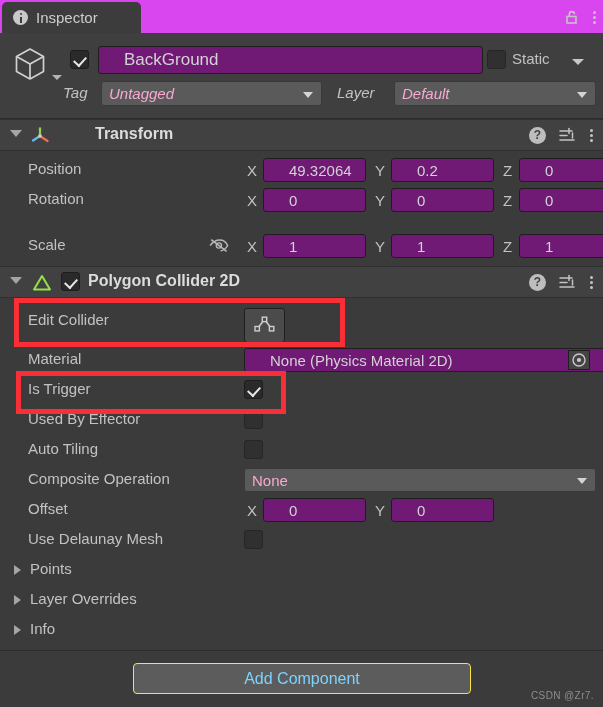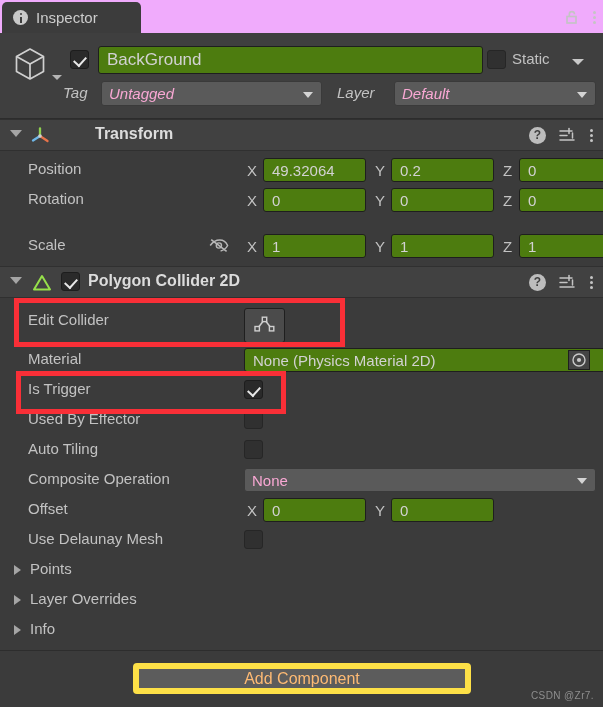--- a/index.html
+++ b/index.html
@@ -12,21 +12,21 @@
     font-size: 15px;
     color: #c4c4c4;
     overflow: hidden;
     position: relative;
     -webkit-font-smoothing: antialiased;
   }
 
   
   .tabstrip {
     position: absolute; left: 0; top: 0; width: 603px; height: 34px;
-    background: #f0abfc;
+    background: #d946ef;
   }
   .tab {
     position: absolute; left: 2px; top: 2px;
     height: 31px; width: 139px;
     background: #3c3c3c;
     border-radius: 5px 5px 0 0;
     display: flex; align-items: center;
     padding-left: 11px;
     box-sizing: border-box;
   }
@@ -84,23 +84,23 @@
   }
   .ucheckbox.checked::after {
     content: ""; position: absolute;
     left: 5px; top: 3px; width: 6px; height: 10px;
     border: solid #e8e8e8; border-width: 0 2.3px 2.3px 0;
     transform: rotate(42deg);
   }
   .ucheckbox.plain { background: #303030; border-color: #262626; }
 
   .utextfield {
-    background: #4d7c0f; border: 1px solid #1e1e1e; border-radius: 3px;
+    background: #701a75; border: 1px solid #1e1e1e; border-radius: 3px;
     color: #d2d2d2; font-size: 15px;
-    display: flex; align-items: center; padding-left: 8px;
+    display: flex; align-items: center; padding-left: 25px;
     box-sizing: border-box;
   }
   .udropdown {
     background: #5a5a5a; border: 1px solid #3a3a3a; border-radius: 3px;
     color: #f9a8d4; font-size: 15px;
     display: flex; align-items: center; padding-left: 7px;
     box-sizing: border-box; position: relative;
   }
   .udropdown .arrow {
     position: absolute; right: 8px; top: 50%; margin-top: -2px;
@@ -183,22 +183,22 @@
     z-index: 40;
   }
 
   
   .footer {
     position: absolute; left: 0; bottom: 0; width: 603px; height: 56px;
     background: #3b3b3b; border-top: 1px solid #2d2d2d;
   }
   .add-comp {
     position: absolute; left: 133px; top: 12px; width: 338px; height: 31px;
-    background: #5c5c5c; border: 6px solid #fde047; border-radius: 4px;
-    color: #fdba74; font-size: 16px;
+    background: #5c5c5c; border: 1px solid #fde047; border-radius: 4px;
+    color: #7dd3fc; font-size: 16px;
     display: flex; align-items: center; justify-content: center;
     box-sizing: border-box;
   }
   .watermark {
     position: absolute; right: 9px; bottom: 6px;
     font-size: 10px; color: #8e8e8e; letter-spacing: .4px;
   }
 </style>
 </head>
 <body>

